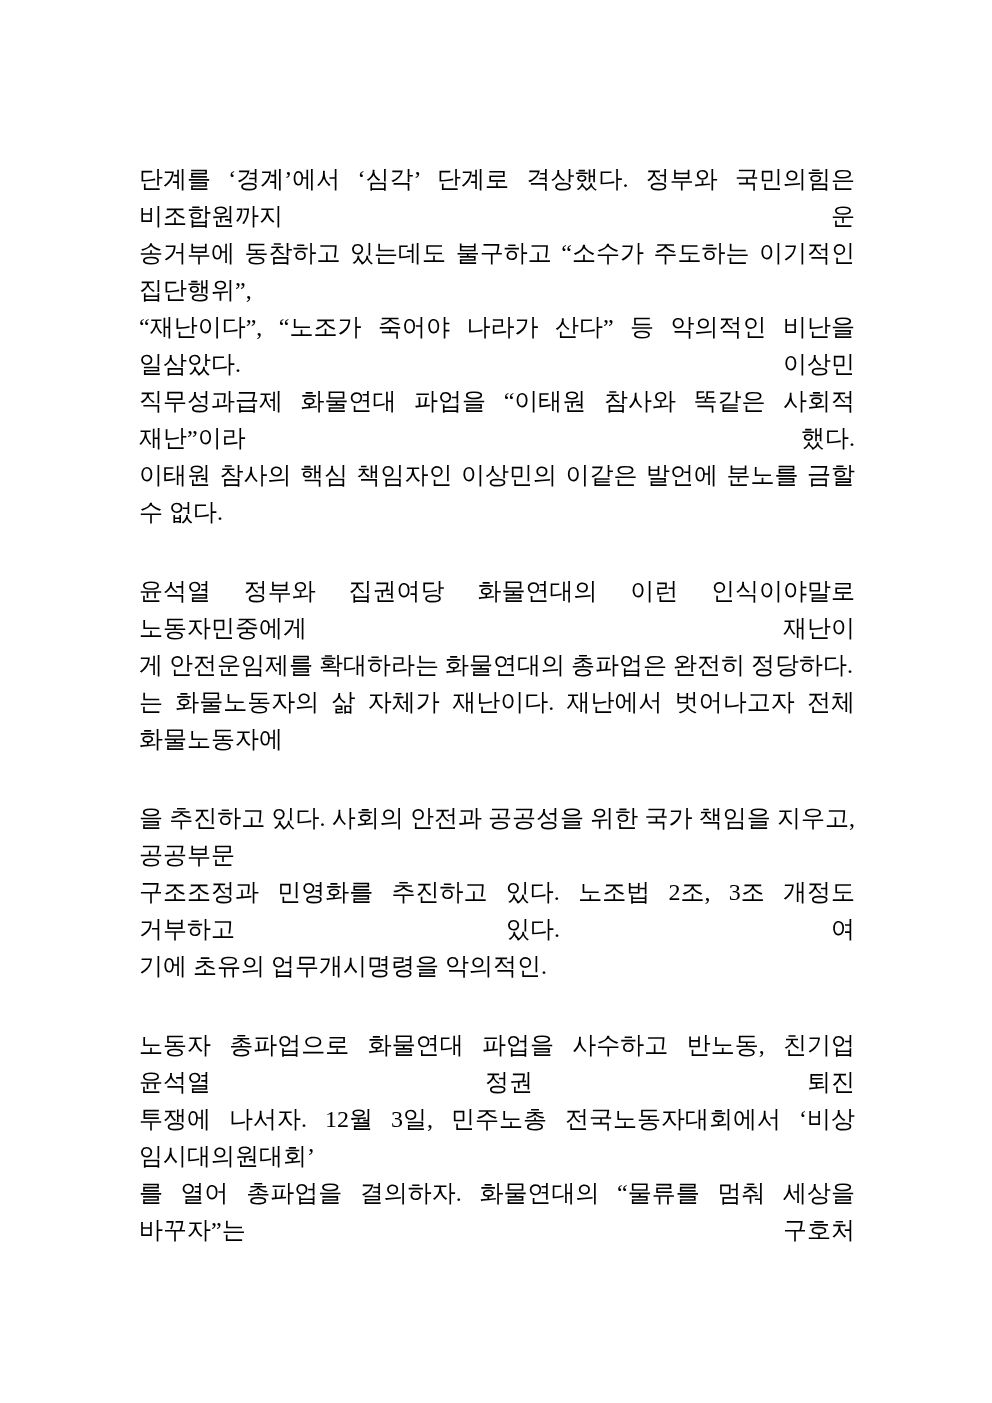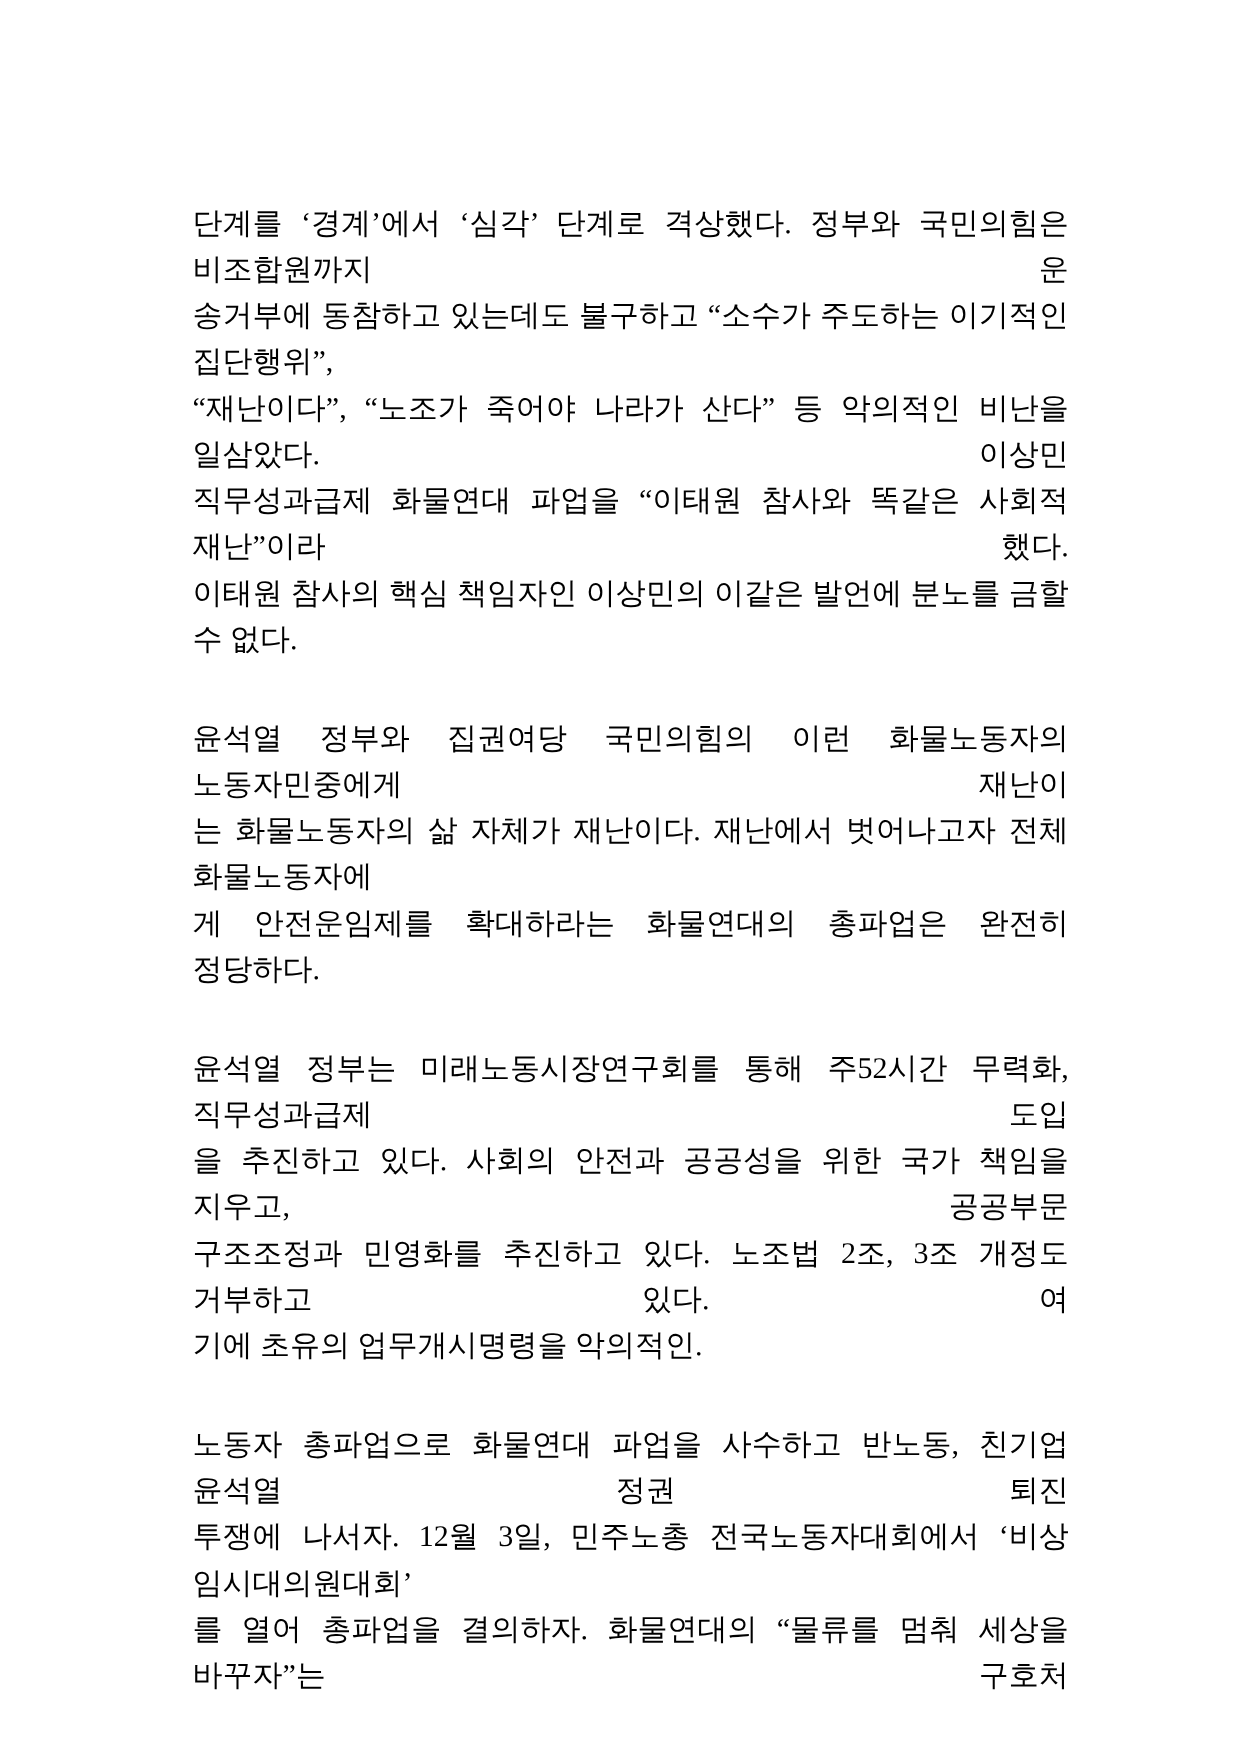--- a/index.html
+++ b/index.html
@@ -18,21 +18,21 @@
     height: 1403px;
     padding: 161px 137px 0 138px;
     background: #ffffff;
     color: #000000;
     font-family: "Liberation Serif", "DejaVu Serif", serif;
     font-size: 24px;
     line-height: 37px;
     font-weight: 400;
   }
   .paragraph {
-    margin: 0 0 42px 16px;
+    margin: 0 0 42px 1px;
   }
   .line {
     text-align: justify;
     text-align-last: justify;
     word-break: keep-all;
     white-space: normal;
   }
   .line.last {
     text-align-last: left;
   }
@@ -43,26 +43,25 @@
 <div class="page">
   <div class="body">
       <div class="paragraph">
         <div class="line">단계를 ‘경계’에서 ‘심각’ 단계로 격상했다. 정부와 국민의힘은 비조합원까지 운</div>
         <div class="line">송거부에 동참하고 있는데도 불구하고 “소수가 주도하는 이기적인 집단행위”,</div>
         <div class="line">“재난이다”, “노조가 죽어야 나라가 산다” 등 악의적인 비난을 일삼았다. 이상민</div>
         <div class="line">직무성과급제 화물연대 파업을 “이태원 참사와 똑같은 사회적 재난”이라 했다.</div>
         <div class="line last">이태원 참사의 핵심 책임자인 이상민의 이같은 발언에 분노를 금할 수 없다.</div>
       </div>
       <div class="paragraph">
-        <div class="line">윤석열 정부와 집권여당 국민의힘의 이런 화물노동자의 노동자민중에게 재난이</div>
+        <div class="line">윤석열 정부와 집권여당 화물연대의 이런 인식이야말로 노동자민중에게 재난이</div>
+        <div class="line last">게 안전운임제를 확대하라는 화물연대의 총파업은 완전히 정당하다.</div>
         <div class="line">는 화물노동자의 삶 자체가 재난이다. 재난에서 벗어나고자 전체 화물노동자에</div>
-        <div class="line last">게 안전운임제를 확대하라는 화물연대의 총파업은 완전히 정당하다.</div>
       </div>
       <div class="paragraph">
-        <div class="line">윤석열 정부는 미래노동시장연구회를 통해 주52시간 무력화, 직무성과급제 도입</div>
         <div class="line">을 추진하고 있다. 사회의 안전과 공공성을 위한 국가 책임을 지우고, 공공부문</div>
         <div class="line">구조조정과 민영화를 추진하고 있다. 노조법 2조, 3조 개정도 거부하고 있다. 여</div>
         <div class="line last">기에 초유의 업무개시명령을 악의적인.</div>
       </div>
       <div class="paragraph">
         <div class="line">노동자 총파업으로 화물연대 파업을 사수하고 반노동, 친기업 윤석열 정권 퇴진</div>
         <div class="line">투쟁에 나서자. 12월 3일, 민주노총 전국노동자대회에서 ‘비상 임시대의원대회’</div>
         <div class="line">를 열어 총파업을 결의하자. 화물연대의 “물류를 멈춰 세상을 바꾸자”는 구호처</div>
       </div>
     </div>

